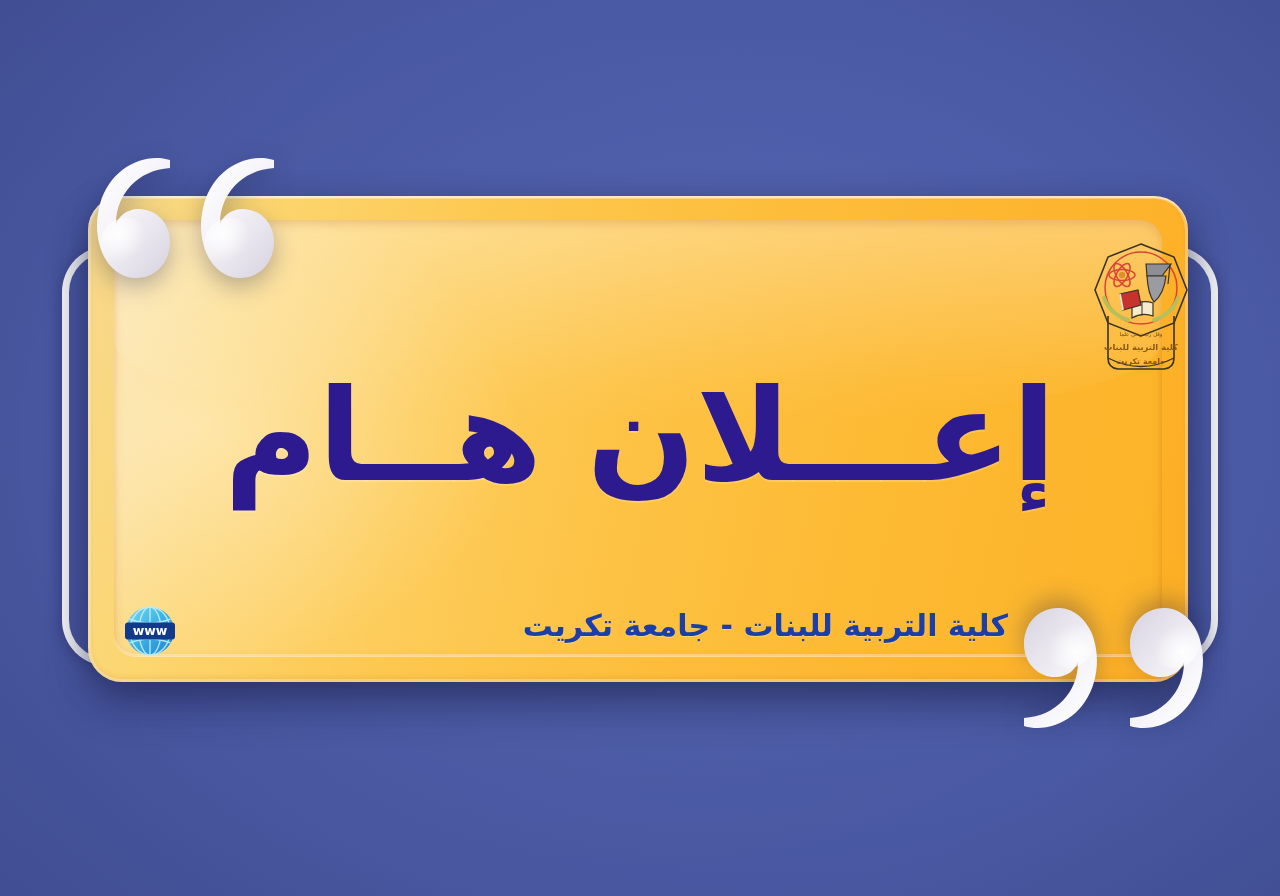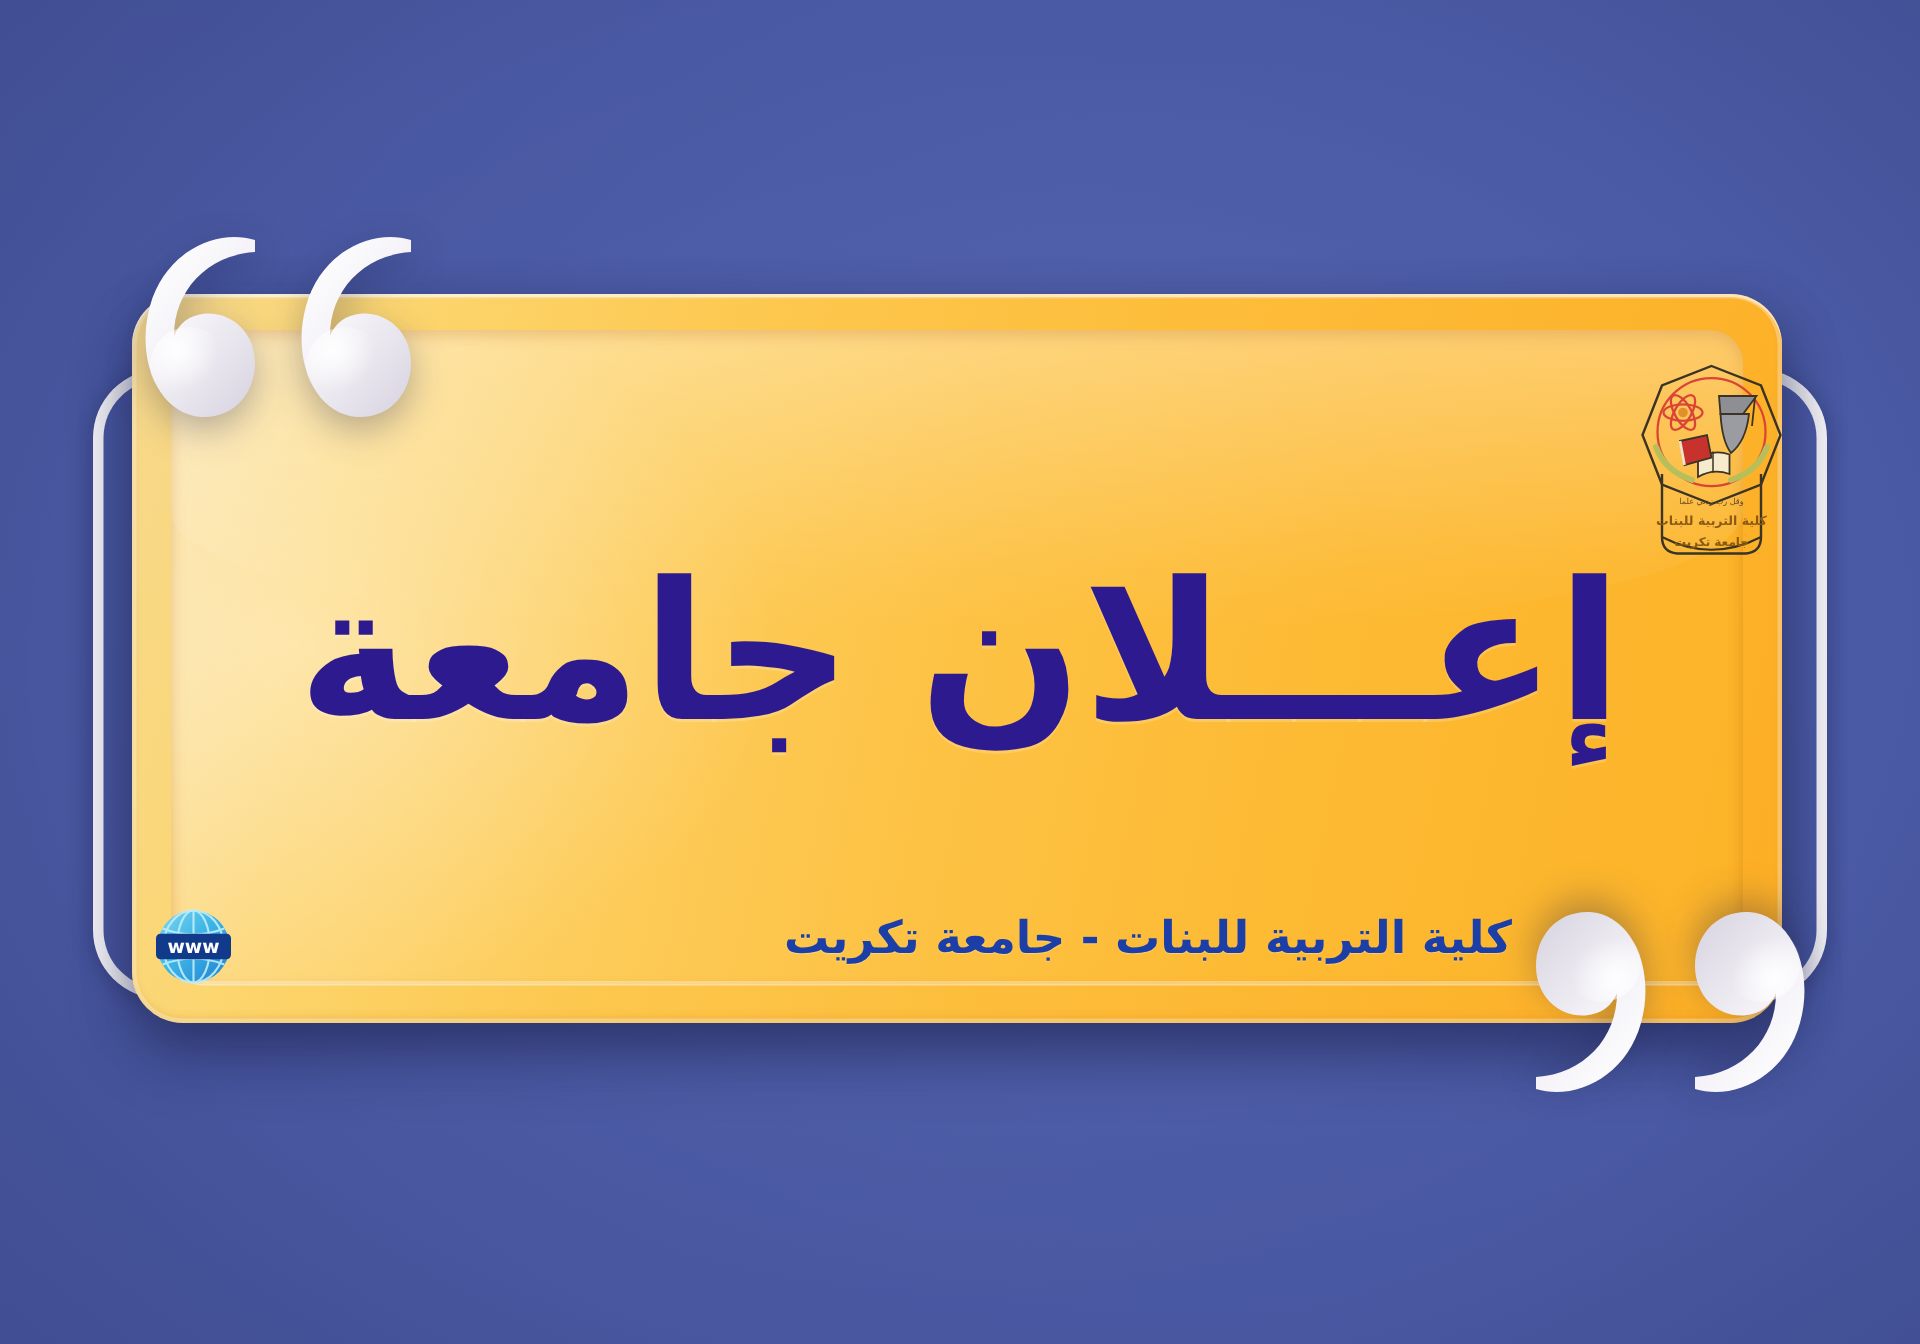--- a/index.html
+++ b/index.html
@@ -158,21 +158,21 @@
     letter-spacing: 0px;
     direction: rtl;
     text-shadow: 0 2px 0 rgba(255,255,255,0.18);
     white-space: nowrap;
   }
 
   
   #footer-left {
     position: absolute;
     z-index: 7;
-    left: 102px;
+    left: 123px;
     top: 604px;
     display: flex;
     align-items: center;
     gap: 14px;
     direction: ltr;
   }
   #globe-icon {
     position: relative;
     width: 54px;
     height: 54px;
@@ -280,21 +280,21 @@
 
       <path d="M26,60 Q32,76 50,82" fill="none" stroke="#b7bf5a" stroke-width="4" stroke-linecap="round"></path>
       <path d="M100,60 Q94,76 76,82" fill="none" stroke="#b7bf5a" stroke-width="4" stroke-linecap="round"></path>
 
       <text x="63" y="98" font-size="5.4" text-anchor="middle" fill="#6a4a1e" font-family="DejaVu Sans, sans-serif">وقل رب زدني علما</text>
       <text x="63" y="112" font-size="8.4" text-anchor="middle" fill="#8a5a14" font-weight="bold" font-family="DejaVu Sans, sans-serif">كلية التربية للبنات</text>
       <text x="63" y="126" font-size="8" text-anchor="middle" fill="#8a5a14" font-weight="bold" font-family="DejaVu Sans, sans-serif">جامعة تكريت</text>
     </svg>
   </div>
 
-  <div id="headline">إعـــلان جامعة</div>
+  <div id="headline">إعـــلان هــام</div>
 
   <div id="footer-left">
     <div id="globe-icon">
       <svg viewBox="0 0 54 54" width="54" height="54" aria-hidden="true">
         <defs>
           <linearGradient id="gsphere" x1="0" y1="0" x2="1" y2="1">
             <stop offset="0%" stop-color="#7fd8f2"></stop>
             <stop offset="45%" stop-color="#3fb6e6"></stop>
             <stop offset="100%" stop-color="#1f7fd0"></stop>
           </linearGradient>

